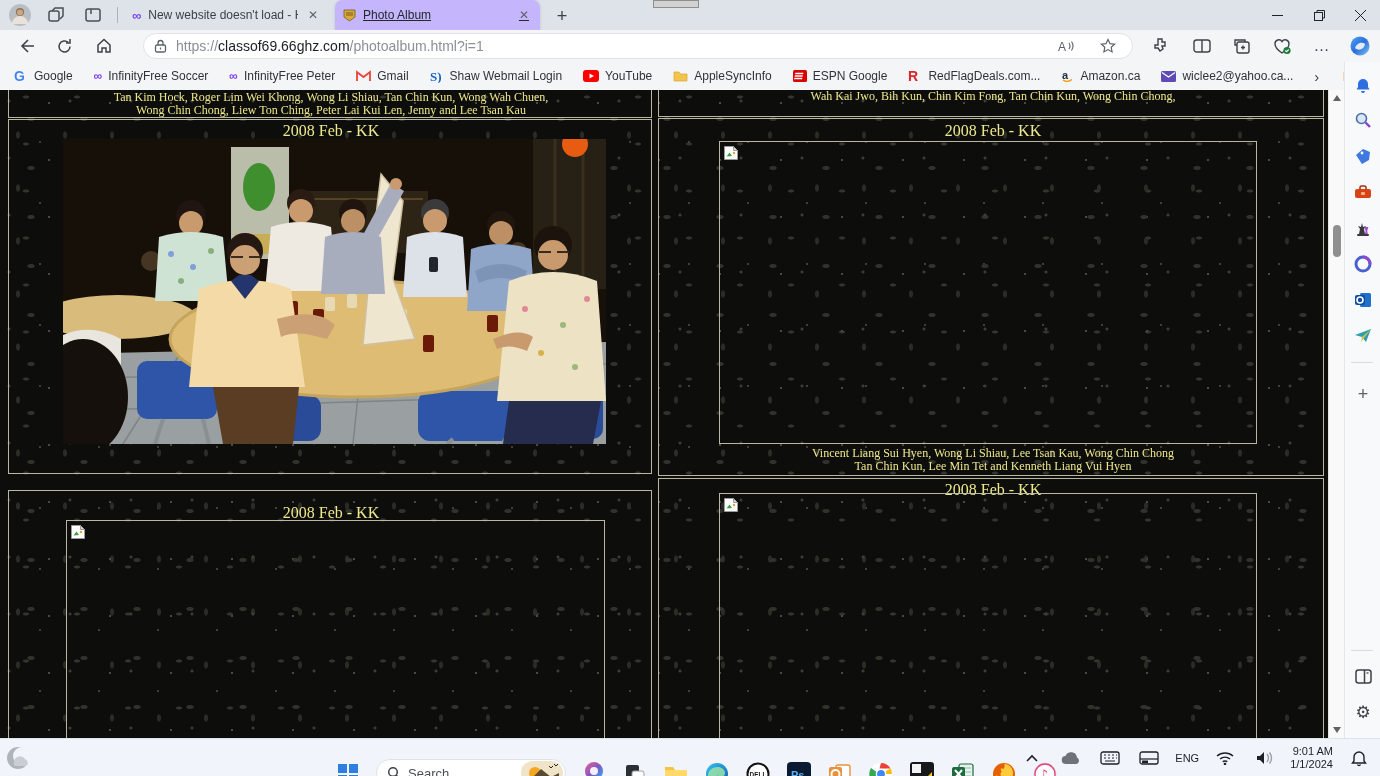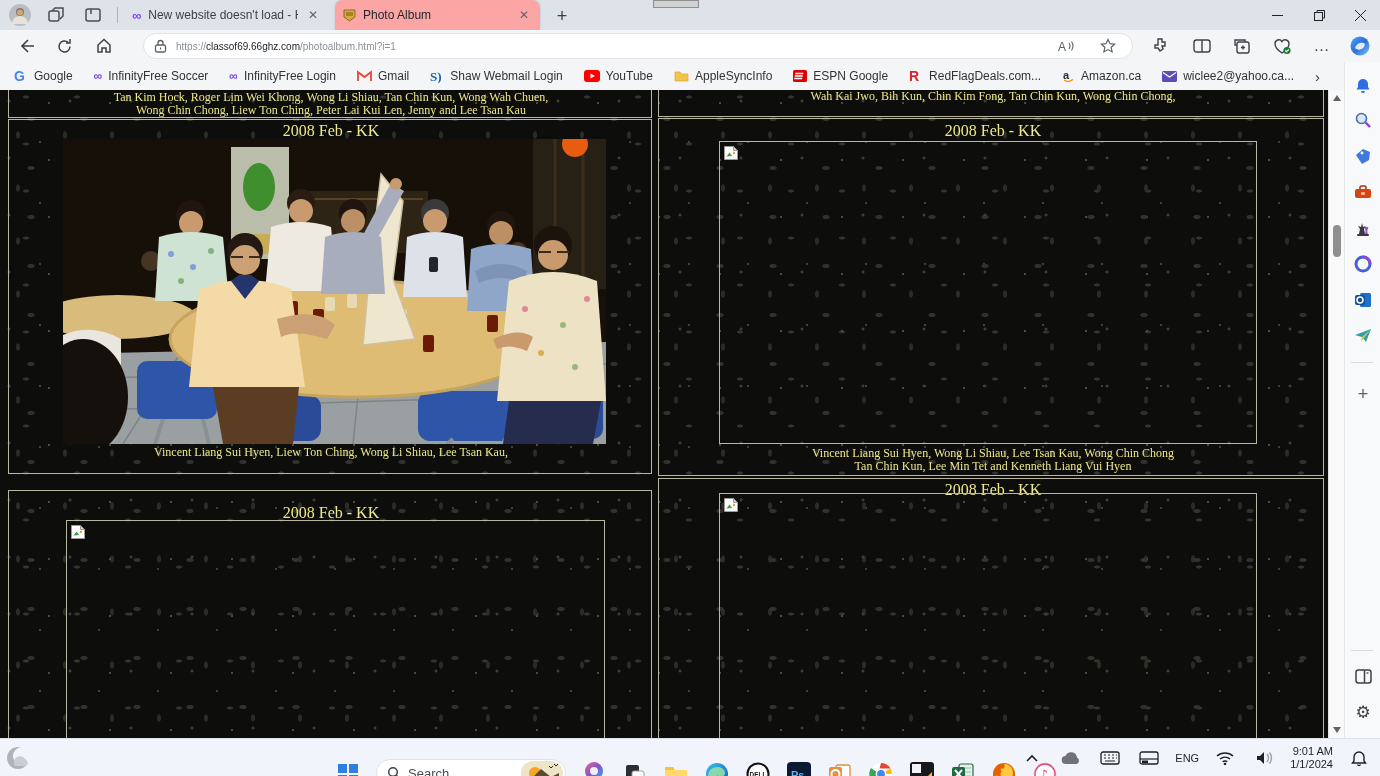--- a/index.html
+++ b/index.html
@@ -5,31 +5,31 @@
   html,body{margin:0;padding:0;}
   body{width:1380px;height:776px;overflow:hidden;font-family:"Liberation Sans",sans-serif;background:#dee3e9;}
   .window{position:relative;width:1380px;height:776px;overflow:hidden;}
 
   
   .tabstrip{position:absolute;left:0;top:0;width:1380px;height:30px;background:#dee3e9;}
   .tabstrip .circle-btn{position:absolute;top:3px;width:24px;height:24px;border:none;background:transparent;padding:0;cursor:pointer;}
   .avatar{border-radius:50%;overflow:hidden;background:#cfd6dd;}
   .tab{position:absolute;top:0;height:30px;display:flex;align-items:center;gap:7px;padding:0 8px;box-sizing:border-box;font-size:12px;color:#3a3f45;}
   .tab .title{white-space:nowrap;overflow:hidden;flex:1;}
-  .tab.active{background:#fca5a5;border-radius:8px 8px 0 0;color:#24282d;box-shadow:0 0 3px rgba(0,0,0,.15);}
+  .tab.active{background:#c4b5fd;border-radius:8px 8px 0 0;color:#24282d;box-shadow:0 0 3px rgba(0,0,0,.15);text-decoration:underline;}
   .tab .x{font-size:12px;color:#5f6368;line-height:1;padding:2px 3px;border:none;background:transparent;cursor:pointer;}
   .vdiv{position:absolute;top:7px;width:1px;height:16px;background:#aab2ba;}
   .winctl{position:absolute;top:0;height:30px;width:46px;border:none;background:transparent;display:flex;align-items:center;justify-content:center;cursor:pointer;}
   .artifact{position:absolute;left:653px;top:0;width:46px;height:8px;background:#d2d2d2;border:1px solid #8f8f8f;box-sizing:border-box;}
 
   
   .toolbar{position:absolute;left:0;top:30px;width:1380px;height:32px;background:#f4f5f7;}
   .tool-btn{position:absolute;top:4px;width:28px;height:24px;border:none;background:transparent;display:flex;align-items:center;justify-content:center;padding:0;cursor:pointer;}
   .urlbar{position:absolute;left:143px;top:3px;width:990px;height:26px;background:#fff;border:1px solid #e1e3e6;border-radius:14px;display:flex;align-items:center;box-sizing:border-box;padding:0 10px;}
-  .urltext{font-size:10px;color:#8a9097;white-space:nowrap;}
+  .urltext{font-size:14px;color:#8a9097;white-space:nowrap;}
   .urltext .host{color:#1b1f24;}
   .pill-ic{margin-left:auto;display:flex;gap:14px;align-items:center;}
 
   
   .favbar{position:absolute;left:0;top:62px;width:1380px;height:28px;background:#f4f5f7;display:flex;align-items:center;padding-left:14px;box-sizing:border-box;}
   .fav{display:flex;align-items:center;gap:6px;font-size:12px;color:#2f3338;margin-right:21px;white-space:nowrap;cursor:pointer;}
   .favspacer{flex:1;}
   .fav-chev{margin-right:12px;cursor:pointer;}
   .favdiv{width:1px;height:16px;background:#c6cbd1;margin-right:12px;}
 
@@ -264,21 +264,21 @@
           </svg>
         </span>
       <span>Google</span>
     </span>
     <span class="fav">
       <span style="color:#7b3ff2;font-weight:bold;">∞</span>
       <span>InfinityFree Soccer</span>
     </span>
     <span class="fav">
       <span style="color:#7b3ff2;font-weight:bold;">∞</span>
-      <span>InfinityFree Login</span>
+      <span>InfinityFree Peter</span>
     </span>
     <span class="fav">
       <span>
           <svg width="15" height="12" viewBox="0 0 15 12">
             <path d="M1 11V2l6.5 5L14 2v9" fill="none" stroke="#ea4335" stroke-width="1.8"></path>
           </svg>
         </span>
       <span>Gmail</span>
     </span>
     <span class="fav">
@@ -446,21 +446,20 @@
             <circle cx="478" cy="214" r="3" fill="#d8b04c"></circle>
             <circle cx="512" cy="228" r="3" fill="#9ab87a"></circle>
           <path d="M430,200 Q456,188 470,198 L464,212 Q446,204 434,210 Z" fill="#c89a6e"></path>
           <path d="M446,262 L440,305 L530,305 L538,262 Z" fill="#252c4e"></path>
 
           <path d="M0,196 Q28,184 58,200 L58,262 L0,262 Z" fill="#e9e6df"></path>
           <ellipse cx="20" cy="258" rx="45" ry="58" fill="#16100c"></ellipse>
         </svg>
       </div>
 
-      <div class="cap" style="top:356px">Vincent Liang Sui Hyen, Liew Ton Ching, Wong Li Shiau, Lee Tsan Kau,</div>
 
       <div class="cellbox" style="left:0;top:400px;width:644px;height:260px"></div>
       <div class="album-heading" style="top:414px">2008 Feb - KK</div>
       <div class="imgbox" style="left:58px;top:430px;width:539px;height:230px">
         <span class="brokenicon">
           <svg width="16" height="16" viewBox="0 0 16 16">
               <path d="M1.5,1.5 h9 l4,4 v9 h-13 z" fill="#fff" stroke="#9a9a9a"></path>
               <path d="M10.5,1.5 l4,4 h-4 z" fill="#dcdcdc" stroke="#9a9a9a"></path>
               <path d="M3.5,11.5 l3,-4 l2.5,3.5 z" fill="#3f9d3f"></path>
               <circle cx="11" cy="8" r="1.2" fill="#e0a33c"></circle>

